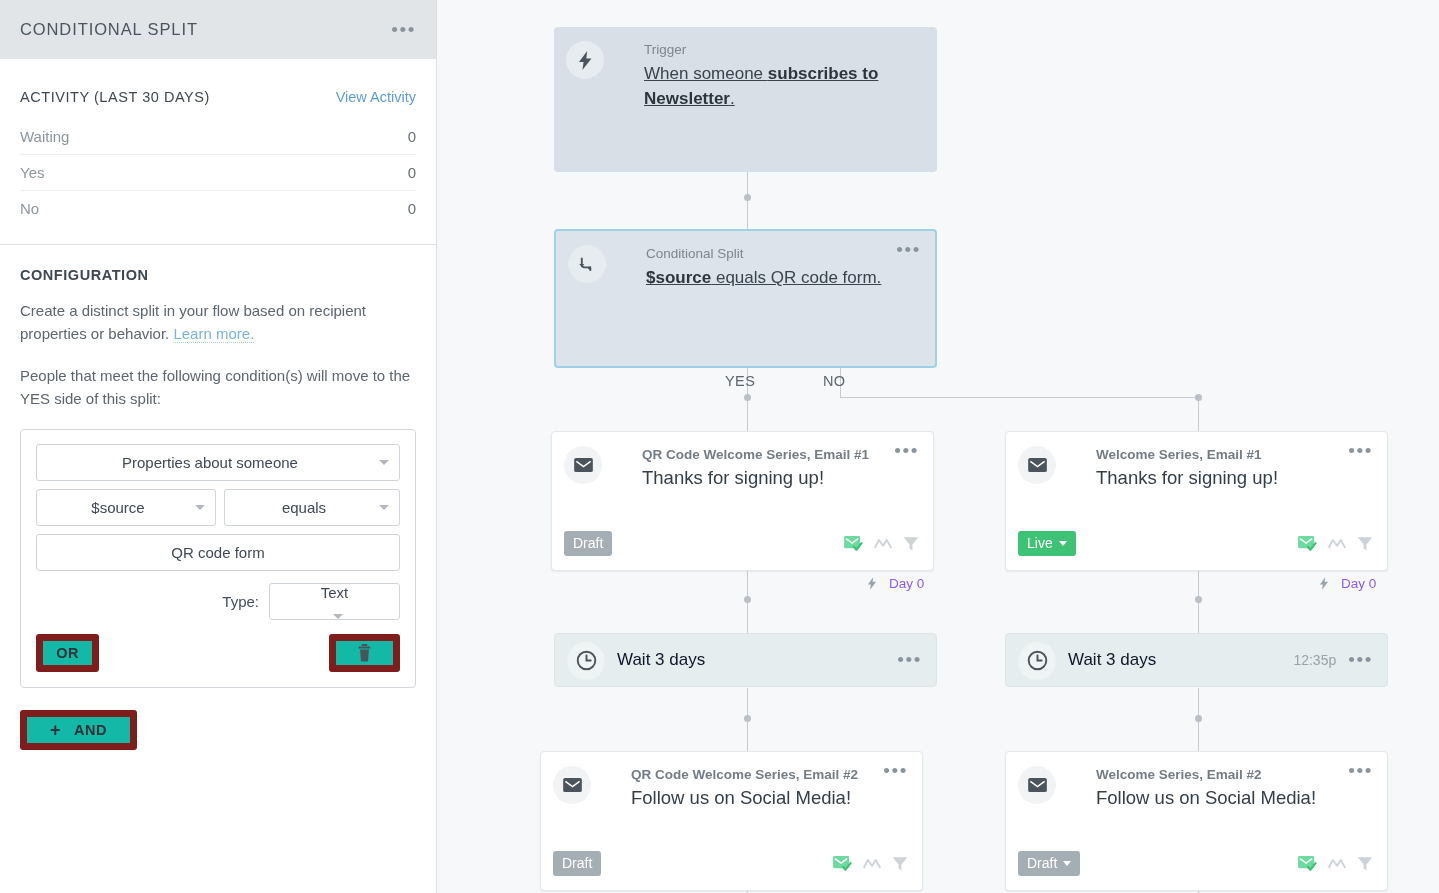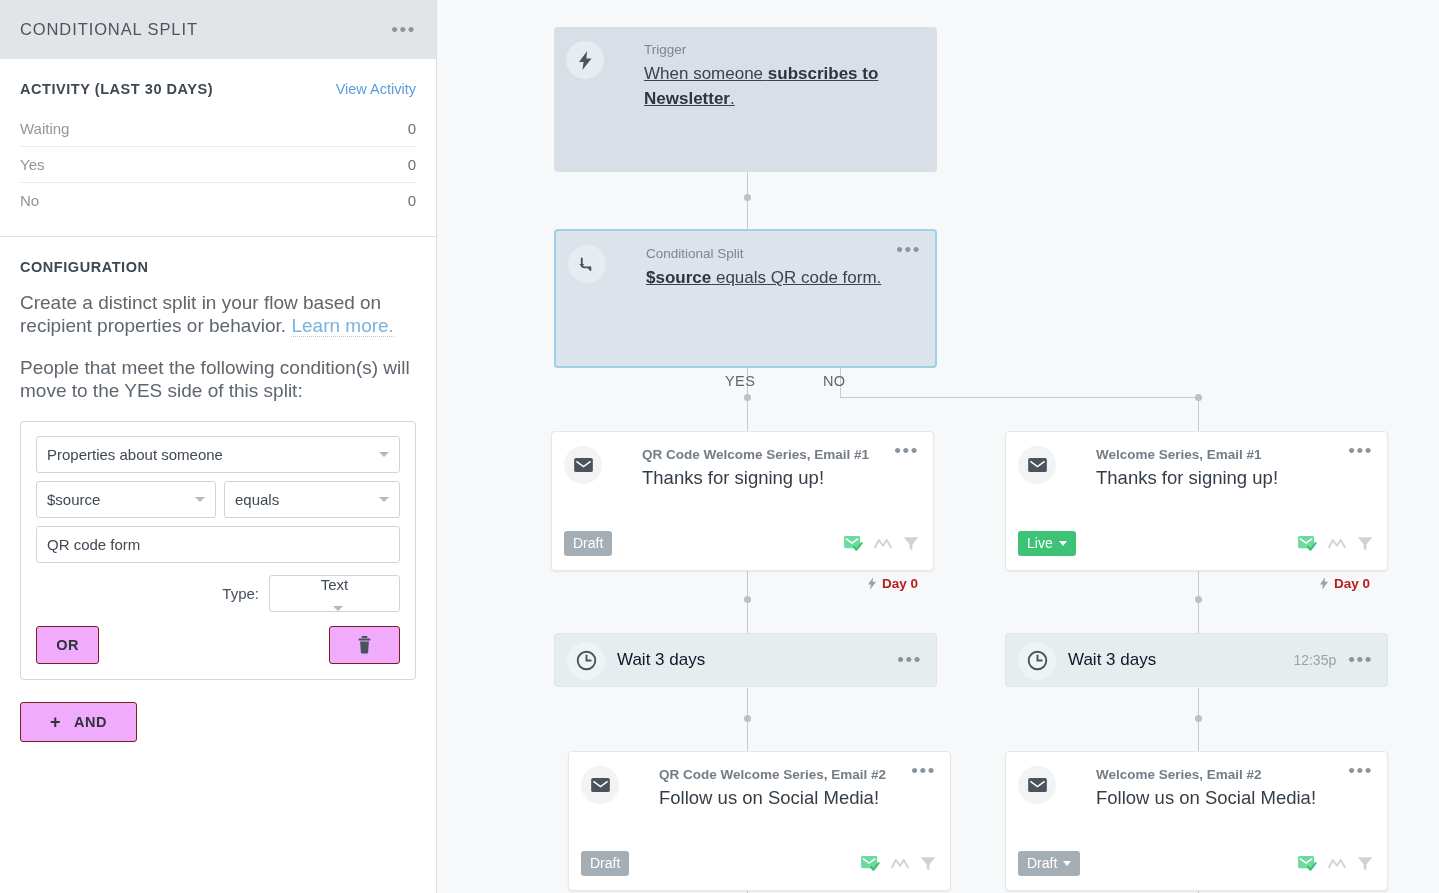--- a/index.html
+++ b/index.html
@@ -31,77 +31,78 @@
   }
   .dots {
     color: #8a949e; font-size: 19px; letter-spacing: 1.6px;
     line-height: 10px; cursor: pointer; user-select: none;
   }
 
   .sb-section { padding: 22px 20px 18px 20px; }
   .sb-activity { border-bottom: 1px solid #dfe2e5; }
   .act-head { display: flex; align-items: baseline; margin-bottom: 14px; }
   .act-title {
-    font-size: 14.5px; font-weight: bold; letter-spacing: .55px; color: #3d4852;
+    font-size: 14.5px; font-weight: normal; letter-spacing: .55px; color: #3d4852;
     flex: 1;
+    margin-top: 8px;
   }
   .view-activity { font-size: 14.5px; color: #5b9dd9; cursor: pointer; }
   .act-row {
     display: flex; justify-content: space-between; align-items: center;
     font-size: 15px; color: #8d969e;
     padding: 9px 0 9px 0; border-bottom: 1px solid #eceef0;
   }
   .act-row:last-child { border-bottom: none; }
   .act-val { color: #656f79; }
 
   .cfg-title {
     font-size: 14.5px; font-weight: bold; letter-spacing: .55px;
     color: #3d4852; margin-bottom: 16px;
   }
   .cfg-p {
-    font-size: 19px; line-height: 23px; color: #5d666f; margin-bottom: 19px;
+    font-size: 15px; line-height: 23px; color: #5d666f; margin-bottom: 19px;
   }
   .learn-more {
     color: #79b3de; border-bottom: 1px dotted #a9cde8; cursor: pointer;
   }
 
   
   .cond-box {
     border: 1px solid #d3d7db; border-radius: 4px;
     padding: 14px 15px 15px 15px; margin-top: 2px;
   }
   .ctl {
     height: 37px; border: 1px solid #cfd4d8; border-radius: 3px;
     background: #fff; display: flex; align-items: center;
     padding: 0 10px; font-size: 15px; color: #3f4853;
     position: relative; cursor: pointer;
   }
   .ctl.input { cursor: text; }
-  .ctl .lbl { flex: 1; overflow: hidden; white-space: nowrap; text-overflow: ellipsis; }
+  .ctl .lbl { flex: 1; overflow: hidden; white-space: nowrap; text-overflow: ellipsis; text-align: center; }
   .caret {
     width: 0; height: 0; margin-left: 6px;
     border-left: 5px solid transparent; border-right: 5px solid transparent;
     border-top: 5px solid #b2b8bd;
   }
   .row2 { display: flex; gap: 8px; margin-top: 8px; }
   .row2 .ctl:first-child { width: 180px; }
   .row2 .ctl:last-child { flex: 1; }
   .row3 { margin-top: 8px; }
   .type-row {
     display: flex; align-items: center; justify-content: flex-end;
     margin-top: 12px; gap: 10px;
   }
   .type-lbl { font-size: 15px; color: #46505a; }
   .type-sel { width: 131px; flex-direction: column; }
   .btn-row {
     display: flex; align-items: center; justify-content: space-between;
     margin-top: 14px;
   }
   .btn {
-    border: 1px solid #7f1d1d; border-radius: 3px; background: #f0abfc;
+    border: 7px solid #7f1d1d; border-radius: 3px; background: #14b8a6;
     height: 38px; display: flex; align-items: center; justify-content: center;
     font-size: 14.5px; font-weight: bold; letter-spacing: .5px; color: #2e343a;
     cursor: pointer;
   }
   .btn-or { width: 63px; }
   .btn-trash { width: 71px; }
   .trash-ic { display: block; }
   .btn-and {
     width: 117px; height: 40px; margin-top: 22px; gap: 13px;
   }
@@ -182,22 +183,22 @@
   .badge.draft { background: #a6aeb5; }
   .badge.live  { background: #3ec275; }
   .badge .bcaret {
     width: 0; height: 0;
     border-left: 4.5px solid transparent; border-right: 4.5px solid transparent;
     border-top: 5px solid #ffffff;
   }
   .foot-icons { margin-left: auto; display: flex; align-items: center; gap: 11px; }
 
   .day-label {
-    position: absolute; font-size: 13.5px; color: #b91c1c;
-    display: flex; align-items: center; gap: 5px; font-weight: bold;
+    position: absolute; font-size: 13.5px; color: #8b5cf6;
+    display: flex; align-items: center; gap: 12px;
   }
   .branch-label {
     position: absolute; font-size: 14.5px; color: #5d666f; letter-spacing: .4px;
   }
   .wait-txt { font-size: 17px; color: #0f172a; font-weight: 300; flex: 1; }
   .wait-time { font-size: 14px; color: #9aa2aa; margin-right: 12px; }
 </style>
 </head>
 <body>
 
@@ -461,21 +462,21 @@
         <svg width="21" height="21" viewBox="0 0 22 22">
           <circle cx="11" cy="11" r="9.2" fill="none" stroke="#4b545d" stroke-width="2"></circle>
           <path d="M11 5.6 V11 H15.4" fill="none" stroke="#4b545d" stroke-width="2" stroke-linecap="round"></path>
         </svg>
       </div>
       <span class="wait-txt">Wait 3 days</span>
       <span class="wait-time">12:35p</span>
       <span class="dots">•••</span>
     </div>
 
-    <div class="node n-card" style="left:131px; top:751px; height:140px;">
+    <div class="node n-card" style="left:103px; top:751px; height:140px;">
       <div class="node-head">
         <div class="avatar">
           <svg width="19" height="14" viewBox="0 0 20 15">
             <rect x="0" y="0" width="20" height="15" rx="2" fill="#4b545d"></rect>
             <path d="M2.4 3.6 L10 9.1 L17.6 3.6" fill="none" stroke="#ffffff" stroke-width="1.6"></path>
           </svg>
         </div>
         <div class="node-body">
           <div class="node-kicker bold">
             <span class="k-txt">QR Code Welcome Series, Email #2</span>

